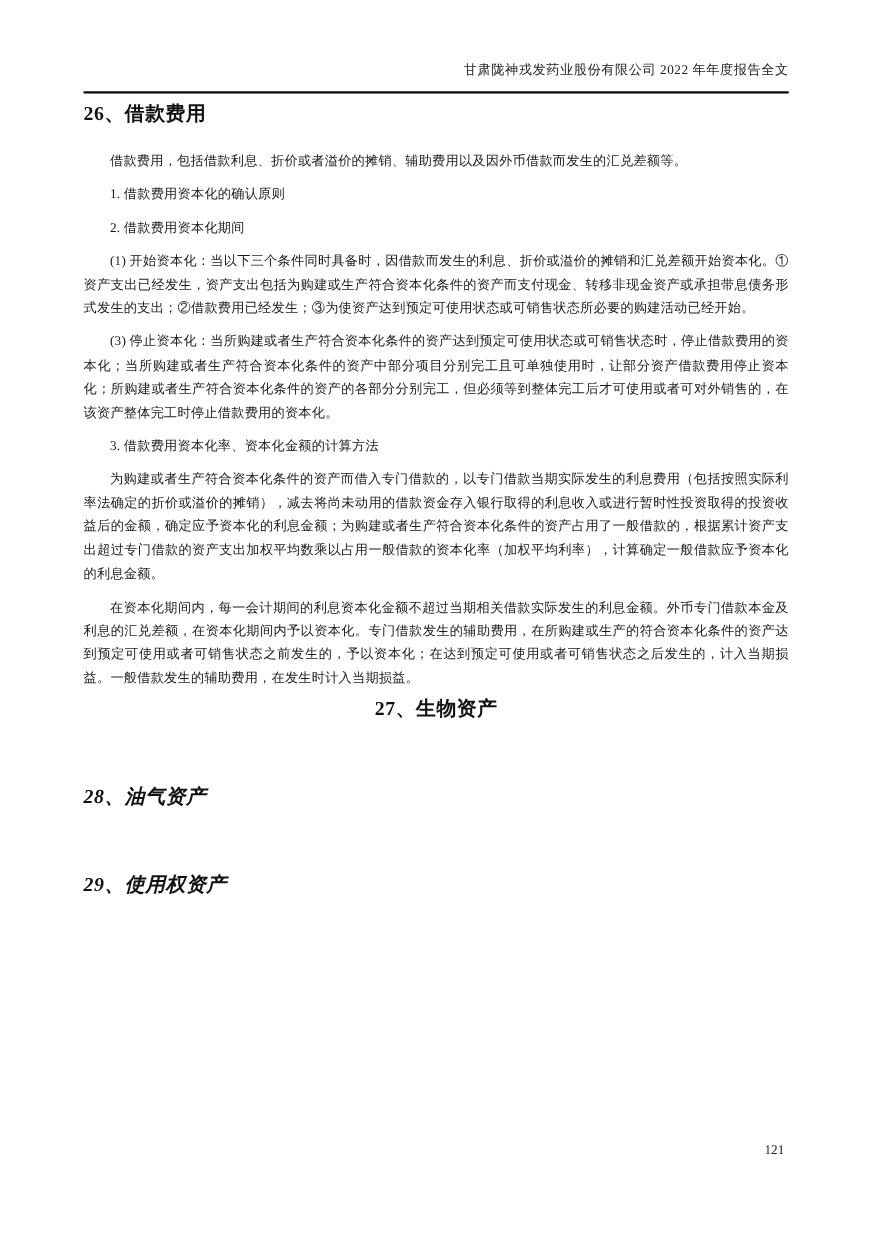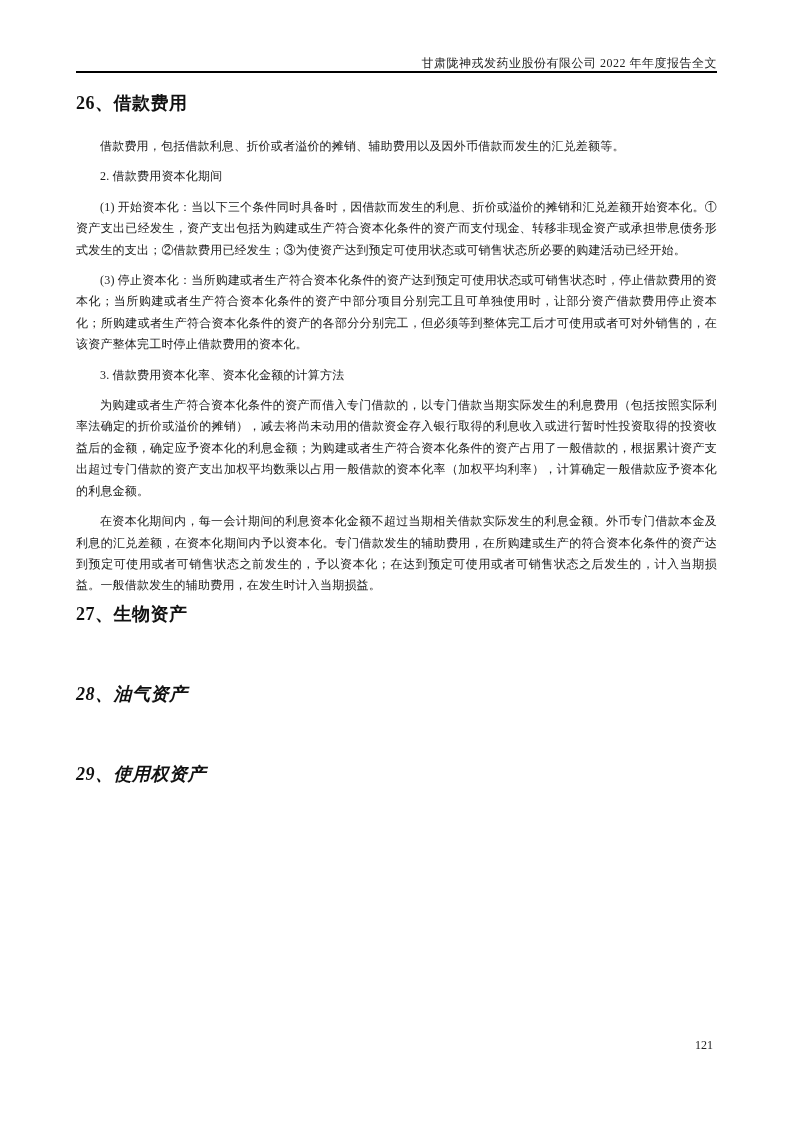--- a/index.html
+++ b/index.html
@@ -18,21 +18,21 @@
   }
   .page-header {
     position: absolute;
     top: 56px;
     left: 76px;
     width: 641px;
     text-align: right;
     font-size: 12px;
     line-height: 15px;
     letter-spacing: 0.5px;
-    padding-bottom: 0;
+    padding-bottom: 12px;
     border-bottom: 2px solid #000000;
     color: #1f1f1f;
   }
   .content {
     position: absolute;
     top: 95px;
     left: 76px;
     width: 641px;
   }
   .sec-heading {
@@ -49,20 +49,21 @@
     margin: 0 0 9px 0;
     text-align: justify;
     text-justify: inter-character;
     text-indent: 2em;
     color: #1a1a1a;
     letter-spacing: 0.2px;
   }
   .sec-heading.gap-first {
     margin-top: 1px;
     margin-bottom: 0;
+    text-align: center;
   }
   .sec-heading.gap-wide {
     margin-top: 63px;
     margin-bottom: 0;
     font-style: italic;
   }
   .page-number {
     position: absolute;
     top: 1038px;
     right: 80px;
@@ -78,20 +79,21 @@
   <div class="page-header">
     <span>甘肃陇神戎发药业股份有限公司 2022 年年度报告全文</span>
   </div>
 
   <div class="content">
 
     <h2 class="sec-heading">26、借款费用</h2>
 
     <p class="body-para">借款费用，包括借款利息、折价或者溢价的摊销、辅助费用以及因外币借款而发生的汇兑差额等。</p>
 
+    <p class="body-para">1. 借款费用资本化的确认原则</p>
 
 
     <p class="body-para">2. 借款费用资本化期间</p>
 
     <p class="body-para">(1) 开始资本化：当以下三个条件同时具备时，因借款而发生的利息、折价或溢价的摊销和汇兑差额开始资本化。①资产支出已经发生，资产支出包括为购建或生产符合资本化条件的资产而支付现金、转移非现金资产或承担带息债务形式发生的支出；②借款费用已经发生；③为使资产达到预定可使用状态或可销售状态所必要的购建活动已经开始。</p>
 
 
     <p class="body-para">(3) 停止资本化：当所购建或者生产符合资本化条件的资产达到预定可使用状态或可销售状态时，停止借款费用的资本化；当所购建或者生产符合资本化条件的资产中部分项目分别完工且可单独使用时，让部分资产借款费用停止资本化；所购建或者生产符合资本化条件的资产的各部分分别完工，但必须等到整体完工后才可使用或者可对外销售的，在该资产整体完工时停止借款费用的资本化。</p>
 
     <p class="body-para">3. 借款费用资本化率、资本化金额的计算方法</p>

